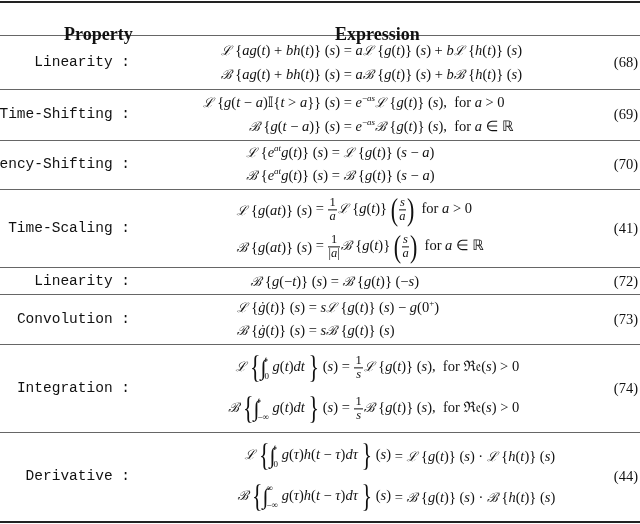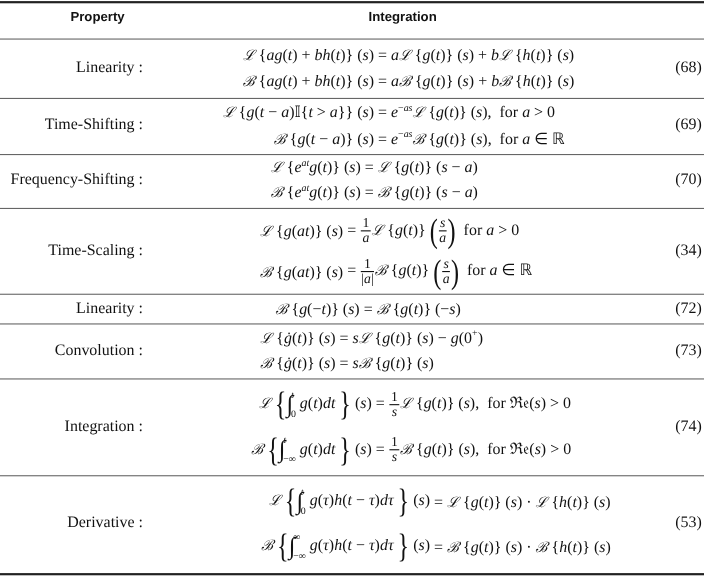--- a/index.html
+++ b/index.html
@@ -1,22 +1,22 @@
 <!DOCTYPE html>
 <html><head>
 <meta charset="utf-8">
 <style>
   html, body { margin: 0; padding: 0; background: #ffffff; }
   body { width: 640px; height: 524px; overflow: hidden; position: relative;
          font-family: "DejaVu Serif", "Liberation Serif", serif; color: #111; }
   .rule { position: absolute; left: 0; width: 640px; background: #555; }
   .rule.thick { background: #222; height: 2px; }
   .rule.thin { height: 1.3px; background: #666; }
-  .hdr { position: absolute; top: 8px; font-weight: bold; font-size: 12px; font-family: Liberation Sans, sans-serif; }
-  .prop { position: absolute; right: 510px; font-size: 14.5px; font-family: Liberation Serif, serif; white-space: nowrap; transform: translateY(-50%); }
+  .hdr { position: absolute; top: 24px; font-weight: bold; font-size: 18px; font-family: Liberation Serif, serif; }
+  .prop { position: absolute; right: 510px; font-size: 14.5px; font-family: Liberation Mono, monospace; white-space: nowrap; transform: translateY(-50%); }
   .eqn { position: absolute; right: 2px; font-size: 14.5px; font-family: "Liberation Serif", serif; transform: translateY(-50%); }
   .line { position: absolute; white-space: nowrap; font-family: "Liberation Serif", serif; font-size: 14.5px; transform: translateY(-50%); }
   .lhs { position: absolute; right: 0; white-space: nowrap; }
   .rhs { position: absolute; left: 0; white-space: nowrap; }
   .anchor { position: absolute; width: 0; height: 0; }
   i { font-style: italic; }
   .cal { font-family: "DejaVu Serif", serif; font-style: italic; font-size: 13px; }
   .frac { display: inline-block; vertical-align: middle; text-align: center; font-size: 12.5px; line-height: 1.05; margin: 0 1px; }
   .frac span { display: block; }
   .frac .num { border-bottom: 1px solid #111; padding: 0 1px; }
@@ -34,21 +34,21 @@
 <div class="rule thin" style="top:89px;"></div>
 <div class="rule thin" style="top:140px;"></div>
 <div class="rule thin" style="top:189px;"></div>
 <div class="rule thin" style="top:267px;"></div>
 <div class="rule thin" style="top:294px;"></div>
 <div class="rule thin" style="top:344px;"></div>
 <div class="rule thin" style="top:432px;"></div>
 <div class="rule thick" style="top:521px;"></div>
 
 <div class="hdr" style="left:64px;">Property</div>
-<div class="hdr" style="left:335px;">Integration</div>
+<div class="hdr" style="left:335px;">Expression</div>
 
 <div class="prop" style="top:62px; right:510px;">Linearity :</div>
 <div class="eqn" style="top:62px;">(68)</div>
 <div class="anchor" style="left:340px; top:50px;">
   <span class="line lhs" style="right:0;"><span class="cal">ℒ</span> {<i>ag</i>(<i>t</i>) + <i>bh</i>(<i>t</i>)} (<i>s</i>) </span>
   <span class="line rhs" style="left:0;">&nbsp;= <i>a</i><span class="cal">ℒ</span> {<i>g</i>(<i>t</i>)} (<i>s</i>) + <i>b</i><span class="cal">ℒ</span> {<i>h</i>(<i>t</i>)} (<i>s</i>)</span>
 </div>
 <div class="anchor" style="left:340px; top:74px;">
   <span class="line lhs"><span class="cal">ℬ</span> {<i>ag</i>(<i>t</i>) + <i>bh</i>(<i>t</i>)} (<i>s</i>) </span>
   <span class="line rhs">&nbsp;= <i>a</i><span class="cal">ℬ</span> {<i>g</i>(<i>t</i>)} (<i>s</i>) + <i>b</i><span class="cal">ℬ</span> {<i>h</i>(<i>t</i>)} (<i>s</i>)</span>
@@ -70,21 +70,21 @@
 <div class="anchor" style="left:328px; top:152px;">
   <span class="line lhs"><span class="cal">ℒ</span> {<i>e</i><span class="sup"><i>at</i></span><i>g</i>(<i>t</i>)} (<i>s</i>) </span>
   <span class="line rhs">&nbsp;= <span class="cal">ℒ</span> {<i>g</i>(<i>t</i>)} (<i>s</i> − <i>a</i>)</span>
 </div>
 <div class="anchor" style="left:328px; top:175px;">
   <span class="line lhs"><span class="cal">ℬ</span> {<i>e</i><span class="sup"><i>at</i></span><i>g</i>(<i>t</i>)} (<i>s</i>) </span>
   <span class="line rhs">&nbsp;= <span class="cal">ℬ</span> {<i>g</i>(<i>t</i>)} (<i>s</i> − <i>a</i>)</span>
 </div>
 
 <div class="prop" style="top:228px;">Time-Scaling :</div>
-<div class="eqn" style="top:228px;">(34)</div>
+<div class="eqn" style="top:228px;">(41)</div>
 <div class="anchor" style="left:312px; top:210px;">
   <span class="line lhs"><span class="cal">ℒ</span> {<i>g</i>(<i>at</i>)} (<i>s</i>) </span>
   <span class="line rhs">&nbsp;= <span class="frac"><span class="num">1</span><span><i>a</i></span></span><span class="cal">ℒ</span> {<i>g</i>(<i>t</i>)} <span class="big">(</span><span class="frac"><span class="num"><i>s</i></span><span><i>a</i></span></span><span class="big">)</span>&nbsp; for <i>a</i> &gt; 0</span>
 </div>
 <div class="anchor" style="left:312px; top:247px;">
   <span class="line lhs"><span class="cal">ℬ</span> {<i>g</i>(<i>at</i>)} (<i>s</i>) </span>
   <span class="line rhs">&nbsp;= <span class="frac"><span class="num">1</span><span>|<i>a</i>|</span></span><span class="cal">ℬ</span> {<i>g</i>(<i>t</i>)} <span class="big">(</span><span class="frac"><span class="num"><i>s</i></span><span><i>a</i></span></span><span class="big">)</span>&nbsp; for <i>a</i> ∈ ℝ</span>
 </div>
 
 <div class="prop" style="top:281px;">Linearity :</div>
@@ -110,21 +110,21 @@
 <div class="anchor" style="left:338px; top:368px;">
   <span class="line lhs"><span class="cal">ℒ</span> <span class="big">{</span><span class="intg">∫</span><span class="lims"><span><i>t</i></span><span>0</span></span> <i>g</i>(<i>t</i>)<i>dt</i> <span class="big">}</span> (<i>s</i>) </span>
   <span class="line rhs">&nbsp;= <span class="frac"><span class="num">1</span><span><i>s</i></span></span><span class="cal">ℒ</span> {<i>g</i>(<i>t</i>)} (<i>s</i>),&nbsp; for ℜ𝔢(<i>s</i>) &gt; 0</span>
 </div>
 <div class="anchor" style="left:338px; top:409px;">
   <span class="line lhs"><span class="cal">ℬ</span> <span class="big">{</span><span class="intg">∫</span><span class="lims"><span><i>t</i></span><span>−∞</span></span> <i>g</i>(<i>t</i>)<i>dt</i> <span class="big">}</span> (<i>s</i>) </span>
   <span class="line rhs">&nbsp;= <span class="frac"><span class="num">1</span><span><i>s</i></span></span><span class="cal">ℬ</span> {<i>g</i>(<i>t</i>)} (<i>s</i>),&nbsp; for ℜ𝔢(<i>s</i>) &gt; 0</span>
 </div>
 
 <div class="prop" style="top:476px;">Derivative :</div>
-<div class="eqn" style="top:476px;">(53)</div>
+<div class="eqn" style="top:476px;">(44)</div>
 <div class="anchor" style="left:391px; top:456px;">
   <span class="line lhs"><span class="cal">ℒ</span> <span class="big">{</span><span class="intg">∫</span><span class="lims"><span><i>t</i></span><span>0</span></span> <i>g</i>(<i>τ</i>)<i>h</i>(<i>t</i> − <i>τ</i>)<i>dτ</i> <span class="big">}</span> (<i>s</i>) </span>
   <span class="line rhs">&nbsp;= <span class="cal">ℒ</span> {<i>g</i>(<i>t</i>)} (<i>s</i>) · <span class="cal">ℒ</span> {<i>h</i>(<i>t</i>)} (<i>s</i>)</span>
 </div>
 <div class="anchor" style="left:391px; top:497px;">
   <span class="line lhs"><span class="cal">ℬ</span> <span class="big">{</span><span class="intg">∫</span><span class="lims"><span>∞</span><span>−∞</span></span> <i>g</i>(<i>τ</i>)<i>h</i>(<i>t</i> − <i>τ</i>)<i>dτ</i> <span class="big">}</span> (<i>s</i>) </span>
   <span class="line rhs">&nbsp;= <span class="cal">ℬ</span> {<i>g</i>(<i>t</i>)} (<i>s</i>) · <span class="cal">ℬ</span> {<i>h</i>(<i>t</i>)} (<i>s</i>)</span>
 </div>
 
 </body></html>

